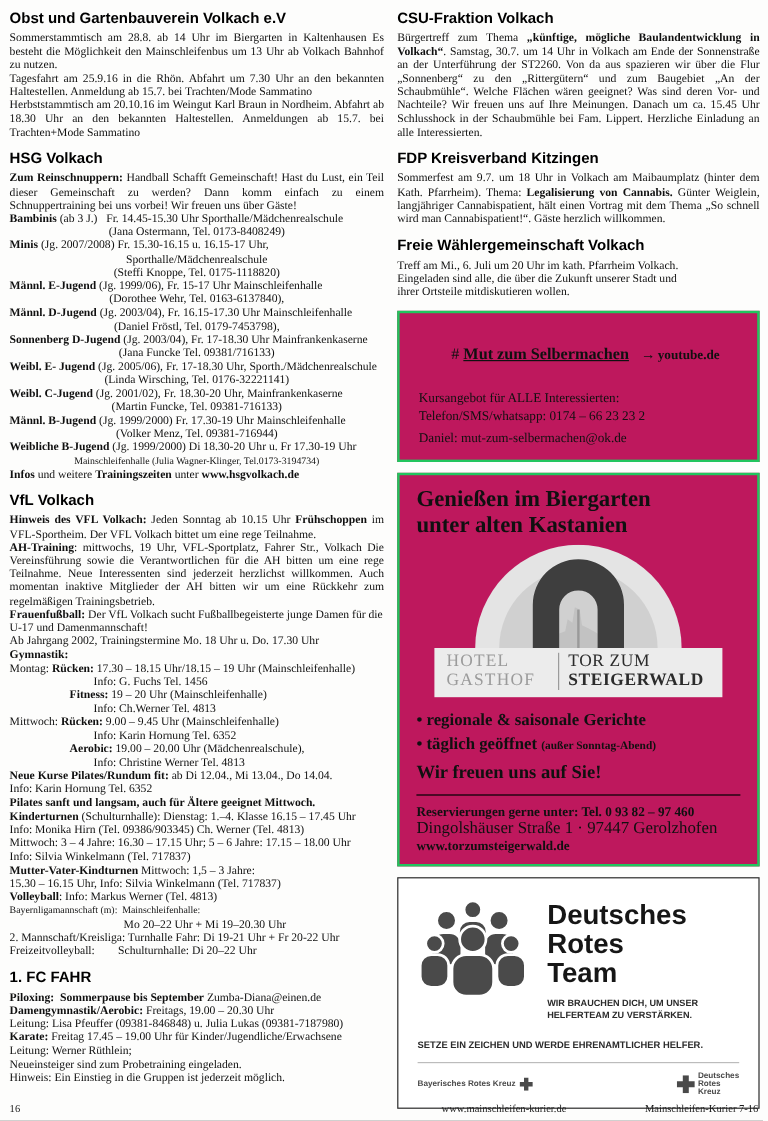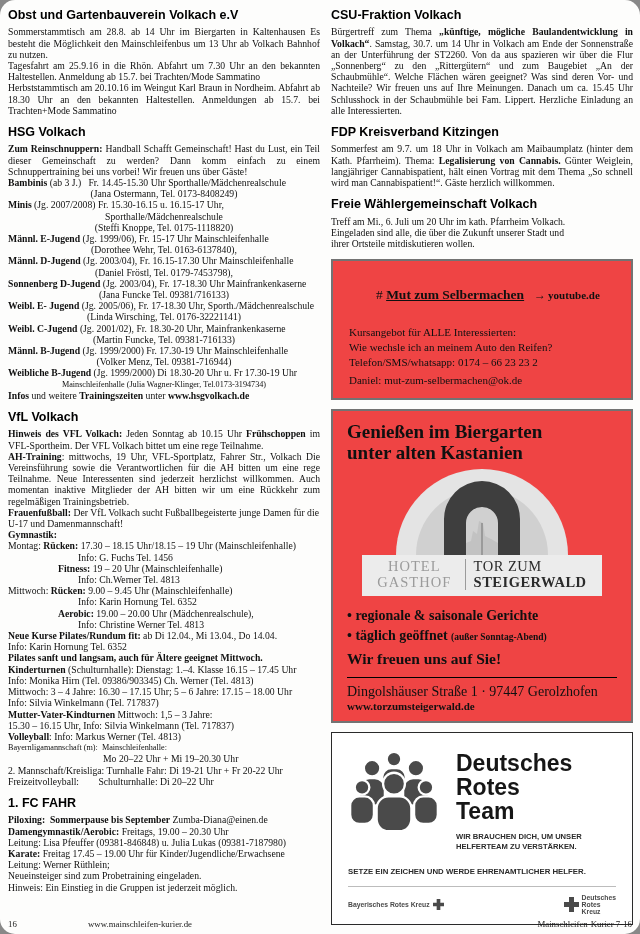--- a/index.html
+++ b/index.html
@@ -1,48 +1,48 @@
 <!DOCTYPE html>
 <html><head>
 <meta charset="utf-8">
 <style>
   html,body{margin:0;padding:0;background:#888;}
   .page{width:640px;height:934px;position:relative;background:#fdfdfc;color:#101010;
-        font-family:"Liberation Serif",serif;overflow:hidden;margin:0 auto;border-radius:15px;}
+        font-family:"Liberation Serif",serif;overflow:hidden;margin:0 auto;}
   .col{position:absolute;top:6px;}
   .col-left{left:8px;width:312px;}
   .col-right{left:331px;width:302px;}
   h2{font:700 12.5px/1.15 "Liberation Sans",sans-serif;color:#000;margin:9px 0 4px;}
   section:first-child h2{margin-top:2px;}
   .tl{font-size:9.7px;line-height:11.2px;white-space:pre-wrap;}
   .jst{text-align:justify;}
   .ctr{text-align:center;}
   .b{font-weight:700;}
   .sm{font-size:8.2px;}
   .ind1{padding-left:70px;}
   .ind2{padding-left:50px;}
   .ind3{padding-left:95px;}
 
   
-  .ad-box{border:2px solid #737373;background:#ef4444;}
+  .ad-box{border:2px solid #22c55e;background:#be185d;}
   .selber{margin-top:10px;padding:10px 16px 10px;}
   .selber-title{font-size:13.5px;margin-bottom:6px;white-space:pre-wrap;}
   .selber-title .u{text-decoration:underline;font-weight:700;}
   .selber-title .site{font-weight:700;font-size:11px;}
   .selber-title .arr{font-weight:700;font-size:12px;padding:0 2px 0 10px;}
   .selber-line{font-size:11px;line-height:15px;}
   .selber-line.mail{margin-top:3px;}
 
   
   .bier{margin-top:9px;padding:10px 14px 8px;}
   .bier-title{font-weight:700;font-size:19px;line-height:21px;text-align:left;}
   .logo{width:240px;margin:6px auto 10px;}
   .logo-svg{display:block;margin:0 auto;}
   .logo-strip{display:flex;background:#ececec;padding:4px 10px 6px;align-items:center;}
-  .logo-left{flex:1;text-align:center;color:#9b9b9b;font-size:14.5px;line-height:15.5px;letter-spacing:1px;}
+  .logo-left{flex:1;text-align:left;color:#9b9b9b;font-size:14.5px;line-height:15.5px;letter-spacing:1px;}
   .logo-div{width:1px;align-self:stretch;background:#9b9b9b;margin:0 8px;}
   .logo-right{flex:1.4;text-align:left;color:#2b2b2b;font-size:14.5px;line-height:15.5px;letter-spacing:.5px;}
   .bier-bullet{font-weight:700;font-size:14px;line-height:20px;}
   .bier-bullet .note{font-size:9.5px;}
   .bier-slogan{font-weight:700;font-size:15.5px;margin-top:3px;}
   .bier-rule{border:0;border-top:1px solid #000;margin:9px 0 7px;}
   .bier-phone{font-weight:700;font-size:11px;line-height:14px;}
   .bier-addr{font-size:14px;line-height:14px;}
   .bier-web{font-weight:700;font-size:11px;line-height:14px;}
 
@@ -54,21 +54,21 @@
   .drk-sub{margin-top:9px;font-weight:700;font-size:7.6px;line-height:9.6px;color:#2b2b2b;}
   .drk-cta{padding:12px 16px 0;font-weight:700;font-size:7.8px;color:#2b2b2b;}
   .drk-rule{border:0;border-top:1px solid #bcbcbc;margin:10px 16px 7px;}
   .drk-orgs{display:flex;justify-content:space-between;align-items:center;padding:0 16px 9px;}
   .org{display:flex;align-items:center;gap:3px;font-weight:700;font-size:6.8px;color:#4a4a4a;}
   .org-stack{line-height:7px;font-size:6.8px;}
 
   
   .footer{position:absolute;left:8px;right:8px;bottom:5px;display:flex;font-size:8.8px;color:#1a1a1a;}
   .footer .f-l{width:80px;}
-  .footer .f-c{flex:1;text-align:left;}
+  .footer .f-c{flex:1;text-align:right;}
   .footer .f-r{width:160px;text-align:right;}
 </style>
 </head>
 <body>
 
 <div class="page">
 
   <div class="col col-left">
     <section>
       <h2>Obst und Gartenbauverein Volkach e.V</h2>
@@ -103,20 +103,21 @@
           <div class="tl ctr sm"><span>Mainschleifenhalle (Julia Wagner-Klinger, Tel.0173-3194734)</span></div>
           <div class="tl"><span class="b">Infos</span><span> und weitere </span><span class="b">Trainingszeiten</span><span> unter </span><span class="b">www.hsgvolkach.de</span></div>
         </div>
     </section>
     <section>
       <h2>VfL Volkach</h2>
       <div>
           <div class="tl jst"><span class="b">Hinweis des VFL Volkach:</span><span> Jeden Sonntag ab 10.15 Uhr </span><span class="b">Frühschoppen</span><span> im VFL-Sportheim. Der VFL Volkach bittet um eine rege Teilnahme.</span></div>
           <div class="tl jst"><span class="b">AH-Training</span><span>: mittwochs, 19 Uhr, VFL-Sportplatz, Fahrer Str., Volkach Die Vereinsführung sowie die Verantwortlichen für die AH bitten um eine rege Teilnahme. Neue Interessenten sind jederzeit herzlichst willkommen. Auch momentan inaktive Mitglieder der AH bitten wir um eine Rückkehr zum regelmäßigen Trainingsbetrieb.</span></div>
           <div class="tl"><span class="b">Frauenfußball:</span><span> Der VfL Volkach sucht Fußballbegeisterte junge Damen für die U-17 und Damenmannschaft!</span></div>
+          <div class="tl"><span>Ab Jahrgang 2002, Trainingstermine Mo. 18 Uhr u. Do. 17.30 Uhr</span></div>
           <div class="tl"><span class="b">Gymnastik:</span></div>
           <div class="tl"><span>Montag: </span><span class="b">Rücken:</span><span> 17.30 – 18.15 Uhr/18.15 – 19 Uhr (Mainschleifenhalle)</span></div>
           <div class="tl ind1"><span>Info: G. Fuchs Tel. 1456</span></div>
           <div class="tl ind2"><span class="b">Fitness:</span><span> 19 – 20 Uhr (Mainschleifenhalle)</span></div>
           <div class="tl ind1"><span>Info: Ch.Werner Tel. 4813</span></div>
           <div class="tl"><span>Mittwoch: </span><span class="b">Rücken:</span><span> 9.00 – 9.45 Uhr (Mainschleifenhalle)</span></div>
           <div class="tl ind1"><span>Info: Karin Hornung Tel. 6352</span></div>
           <div class="tl ind2"><span class="b">Aerobic:</span><span> 19.00 – 20.00 Uhr (Mädchenrealschule),</span></div>
           <div class="tl ind1"><span>Info: Christine Werner Tel. 4813</span></div>
           <div class="tl"><span class="b">Neue Kurse Pilates/Rundum fit:</span><span> ab Di 12.04., Mi 13.04., Do 14.04.</span></div>
@@ -169,21 +170,20 @@
           <div class="tl"><span>Eingeladen sind alle, die über die Zukunft unserer Stadt und</span></div>
           <div class="tl"><span>ihrer Ortsteile mitdiskutieren wollen.</span></div>
         </div>
     </section>
 
     <div class="ad-box selber">
       <div class="selber-title">
         <span># </span><span class="u">Mut zum Selbermachen</span><span class="arr">→</span><span class="site">youtube.de</span>
       </div>
       <div class="selber-line">Kursangebot für ALLE Interessierten:</div>
-      <div class="selber-line">Wie wechsle ich an meinem Auto den Reifen?</div>
       <div class="selber-line">Telefon/SMS/whatsapp: 0174 – 66 23 23 2</div>
       <div class="selber-line mail">Daniel: mut-zum-selbermachen@ok.de</div>
     </div>
 
     <div class="ad-box bier">
       <div class="bier-title">Genießen im Biergarten</div>
       <div class="bier-title">unter alten Kastanien</div>
       <div class="logo">
         <svg class="logo-svg" width="180" height="86" viewBox="0 0 180 86">
           <path d="M4,86 A86,86 0 0 1 176,86 Z" fill="#e4e4e4"></path>
@@ -208,20 +208,21 @@
         <span>•</span>
         <span>regionale &amp; saisonale Gerichte</span>
       </div>
       <div class="bier-bullet">
         <span>•</span>
         <span>täglich geöffnet</span>
         <span class="note">(außer Sonntag-Abend)</span>
       </div>
       <div class="bier-slogan">Wir freuen uns auf Sie!</div>
       <hr class="bier-rule">
+      <div class="bier-phone">Reservierungen gerne unter: Tel. 0 93 82 – 97 460</div>
       <div class="bier-addr">Dingolshäuser Straße 1 · 97447 Gerolzhofen</div>
       <div class="bier-web">www.torzumsteigerwald.de</div>
     </div>
 
     <div class="drk">
       <div class="drk-top">
         <svg width="92" height="84" viewBox="0 0 100 92">
           <g fill="#4a4a4a" stroke="#ffffff" stroke-width="2.5">
             <circle cx="50" cy="11" r="8"></circle>
               <rect x="37" y="21" width="26" height="26" rx="10"></rect>

